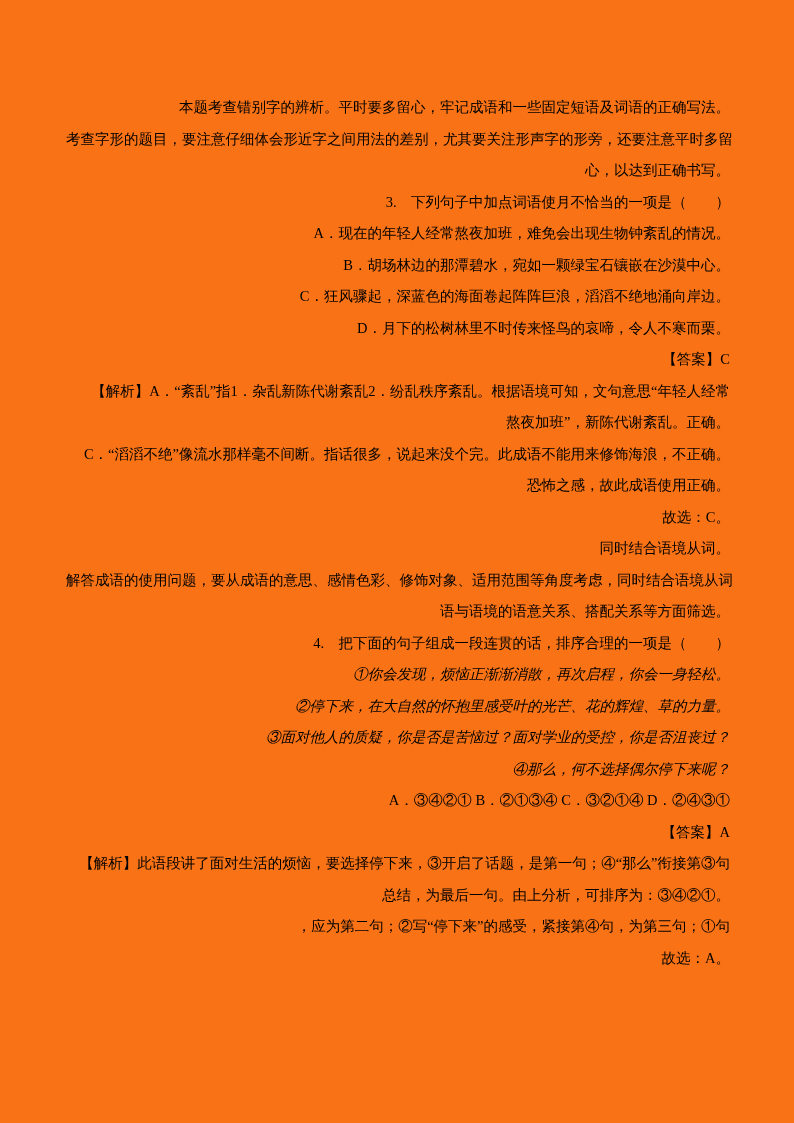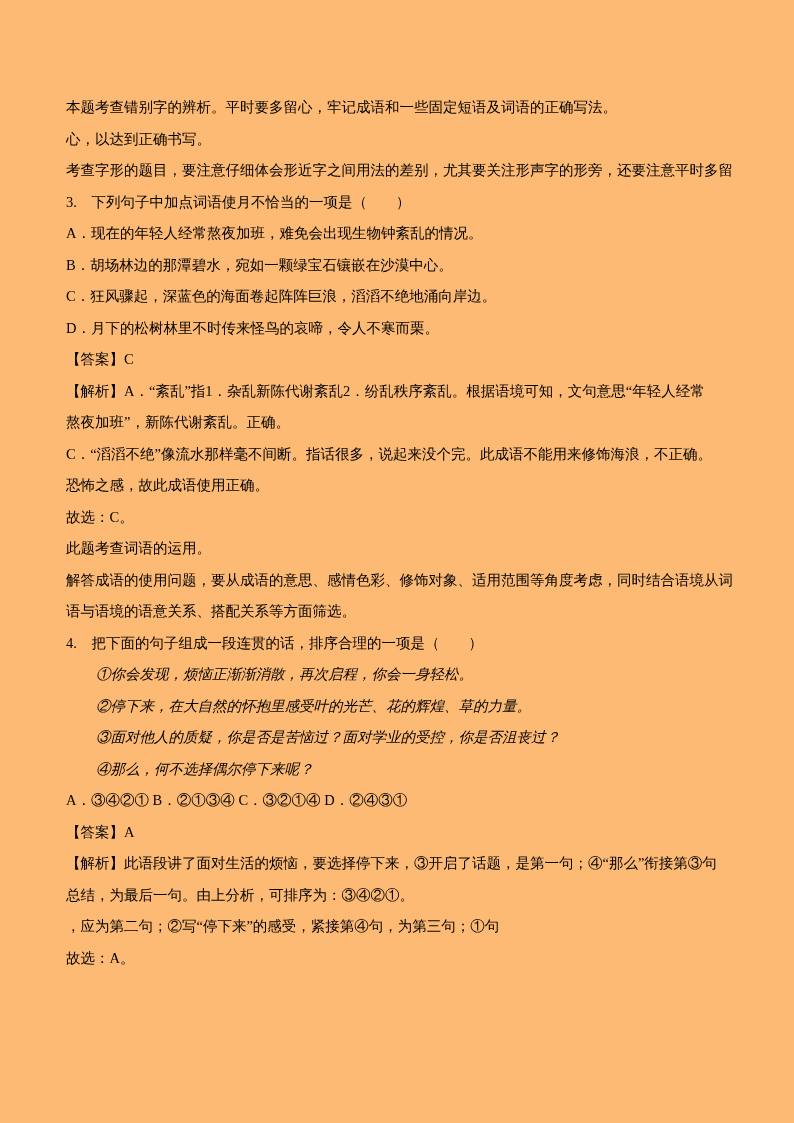--- a/index.html
+++ b/index.html
@@ -4,24 +4,25 @@
 <style>
   html, body {
     margin: 0;
     padding: 0;
     background: #ffffff;
   }
   .page {
     position: relative;
     width: 794px;
     height: 1123px;
-    background: #fdba74;
+    background: #f97316;
     color: #000000;
     font-family: "Liberation Serif", "DejaVu Serif", serif;
     overflow: hidden;
+    text-align: right;
   }
   .doc {
     position: absolute;
     left: 66px;
     top: 92px;
     width: 664px;
   }
   .line {
     margin: 0;
     padding: 0;
@@ -35,34 +36,34 @@
     padding-left: 30px;
     font-style: italic;
   }
 </style>
 </head>
 <body>
 
 <div class="page">
   <div class="doc" id="doc">
       <p class="line">本题考查错别字的辨析。平时要多留心，牢记成语和一些固定短语及词语的正确写法。</p>
+      <p class="line">考查字形的题目，要注意仔细体会形近字之间用法的差别，尤其要关注形声字的形旁，还要注意平时多留</p>
       <p class="line">心，以达到正确书写。</p>
-      <p class="line">考查字形的题目，要注意仔细体会形近字之间用法的差别，尤其要关注形声字的形旁，还要注意平时多留</p>
       <p class="line">3.　下列句子中加点词语使月不恰当的一项是（　　）</p>
       <p class="line">A．现在的年轻人经常熬夜加班，难免会出现生物钟紊乱的情况。</p>
       <p class="line">B．胡场林边的那潭碧水，宛如一颗绿宝石镶嵌在沙漠中心。</p>
       <p class="line">C．狂风骤起，深蓝色的海面卷起阵阵巨浪，滔滔不绝地涌向岸边。</p>
       <p class="line">D．月下的松树林里不时传来怪鸟的哀啼，令人不寒而栗。</p>
       <p class="line">【答案】C</p>
       <p class="line">【解析】A．“紊乱”指1．杂乱新陈代谢紊乱2．纷乱秩序紊乱。根据语境可知，文句意思“年轻人经常</p>
       <p class="line">熬夜加班”，新陈代谢紊乱。正确。</p>
       <p class="line">C．“滔滔不绝”像流水那样毫不间断。指话很多，说起来没个完。此成语不能用来修饰海浪，不正确。</p>
       <p class="line">恐怖之感，故此成语使用正确。</p>
       <p class="line">故选：C。</p>
-      <p class="line">此题考查词语的运用。</p>
+      <p class="line">同时结合语境从词。</p>
       <p class="line">解答成语的使用问题，要从成语的意思、感情色彩、修饰对象、适用范围等角度考虑，同时结合语境从词</p>
       <p class="line">语与语境的语意关系、搭配关系等方面筛选。</p>
       <p class="line">4.　把下面的句子组成一段连贯的话，排序合理的一项是（　　）</p>
       <p class="line indent-1">①你会发现，烦恼正渐渐消散，再次启程，你会一身轻松。</p>
       <p class="line indent-1">②停下来，在大自然的怀抱里感受叶的光芒、花的辉煌、草的力量。</p>
       <p class="line indent-1">③面对他人的质疑，你是否是苦恼过？面对学业的受控，你是否沮丧过？</p>
       <p class="line indent-1">④那么，何不选择偶尔停下来呢？</p>
       <p class="line">A．③④②① B．②①③④ C．③②①④ D．②④③①</p>
       <p class="line">【答案】A</p>
       <p class="line">【解析】此语段讲了面对生活的烦恼，要选择停下来，③开启了话题，是第一句；④“那么”衔接第③句</p>

